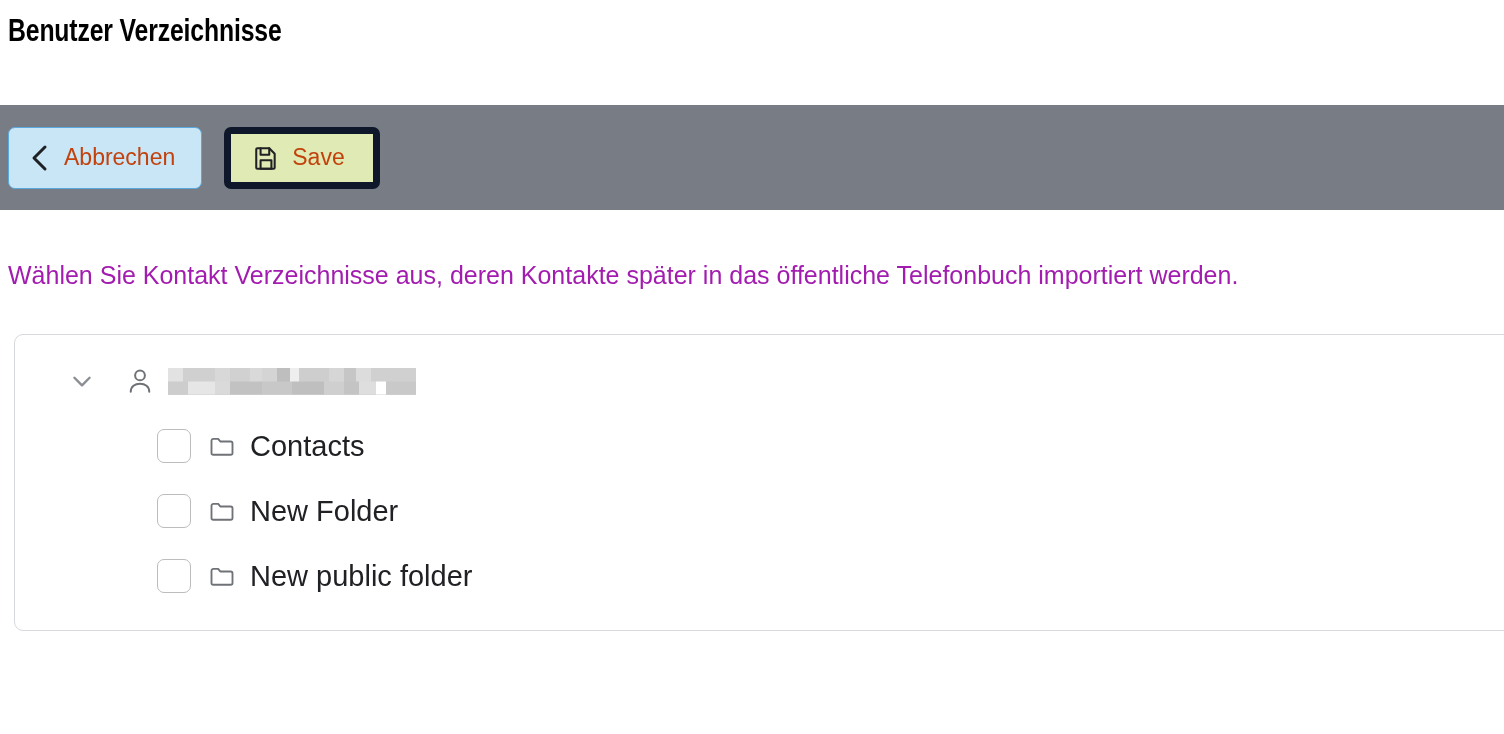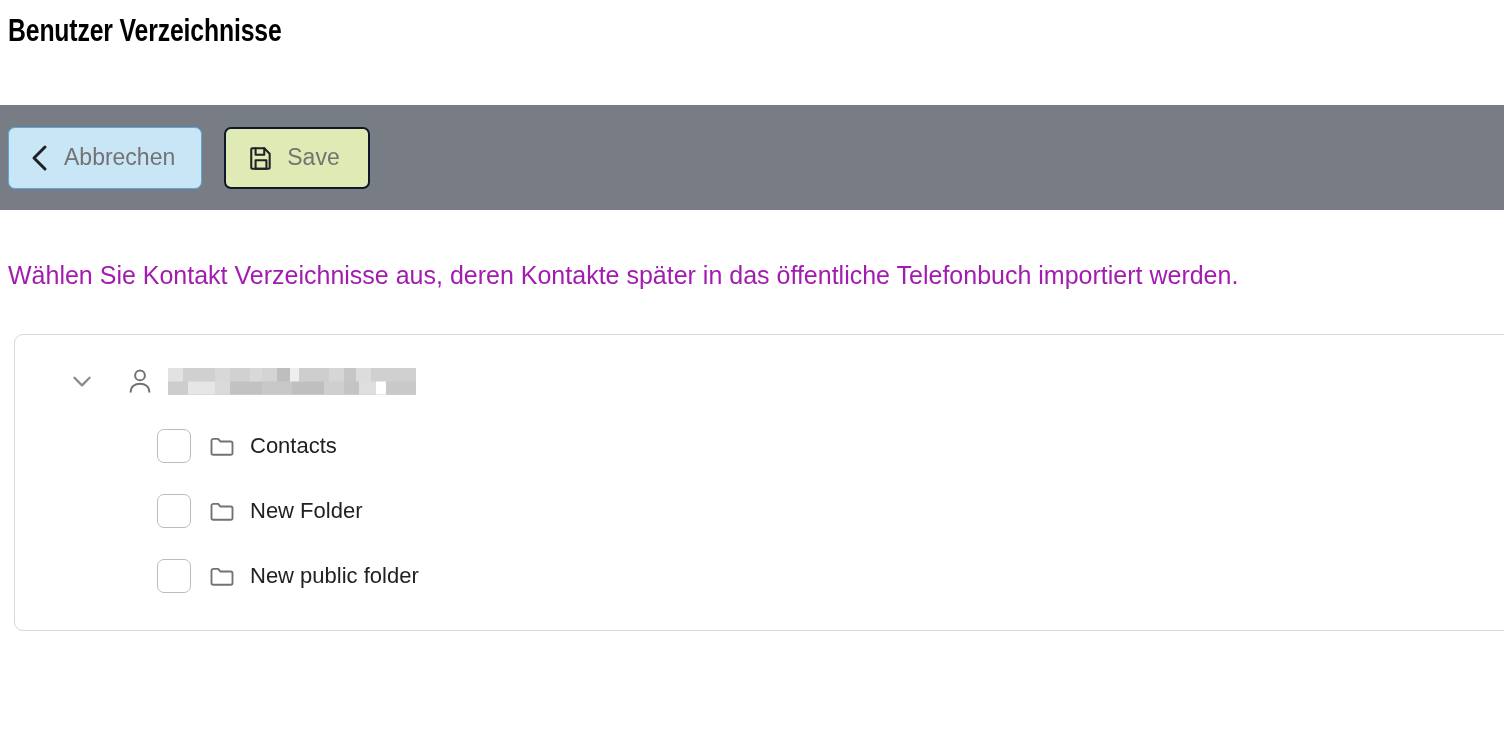--- a/index.html
+++ b/index.html
@@ -47,34 +47,34 @@
   }
   .btn {
     display: inline-flex;
     align-items: center;
     gap: 13px;
     height: 62px;
     box-sizing: border-box;
     border-radius: 7px;
     padding: 0 22px;
     font-size: 23px;
-    color: #737373;
+    color: #c2410c;
     cursor: pointer;
     white-space: nowrap;
     user-select: none;
   }
   .btn-cancel {
     background: #c9e6f7;
     border: 1px solid #5aa9de;
     padding-left: 20px;
     padding-right: 26px;
   }
   .btn-save {
     background: #dfeab4;
-    border: 2px solid #0f172a;
+    border: 7px solid #0f172a;
     margin-left: 22px;
     padding-left: 22px;
     padding-right: 28px;
   }
   .btn-icon {
     display: inline-flex;
     align-items: center;
     justify-content: center;
     flex: 0 0 auto;
   }
@@ -175,21 +175,21 @@
     width: 30px;
     height: 30px;
     margin-left: 16px;
     display: inline-flex;
     align-items: center;
     justify-content: center;
     flex: 0 0 auto;
   }
   .folder-label {
     margin-left: 13px;
-    font-size: 22px;
+    font-size: 29px;
     line-height: 30px;
     color: #202124;
     white-space: nowrap;
   }
 </style>
 </head>
 <body>
 
 <div class="page-title">Benutzer Verzeichnisse</div>
 

